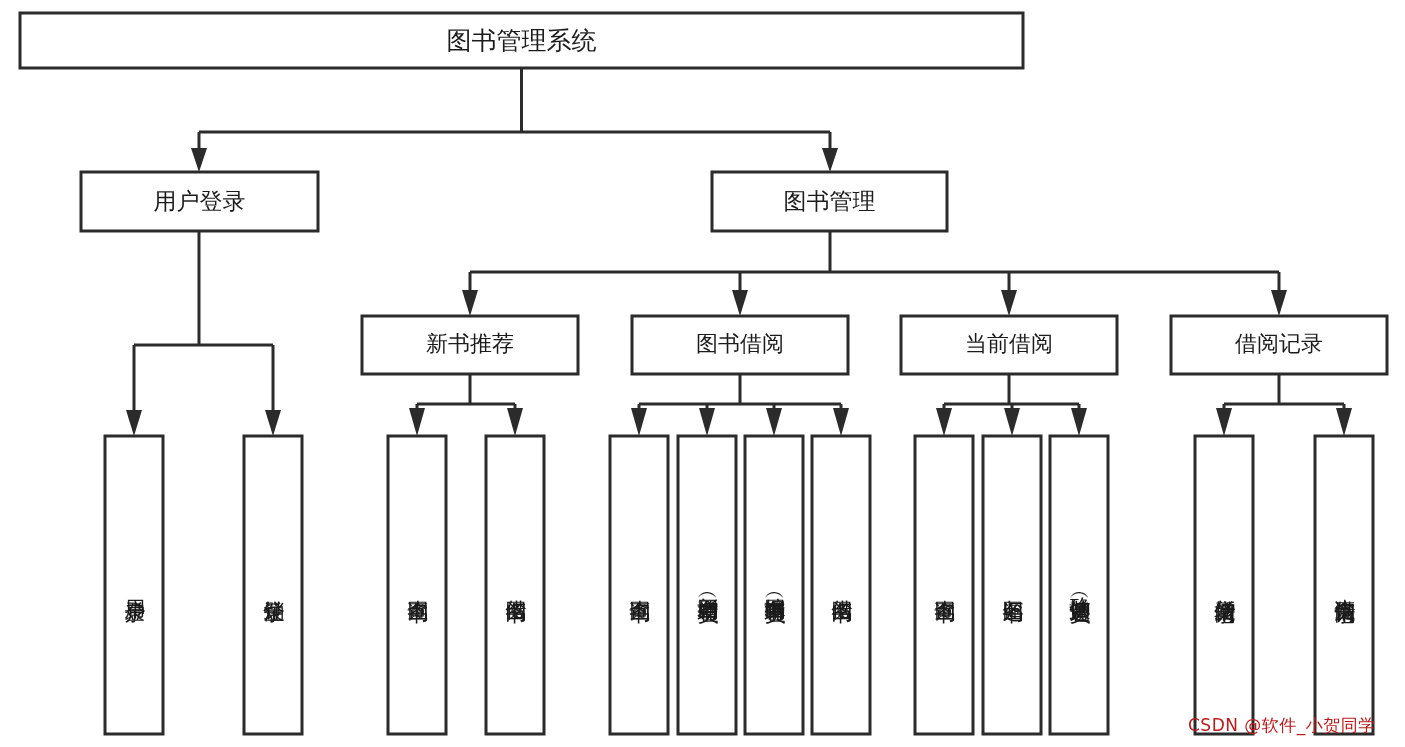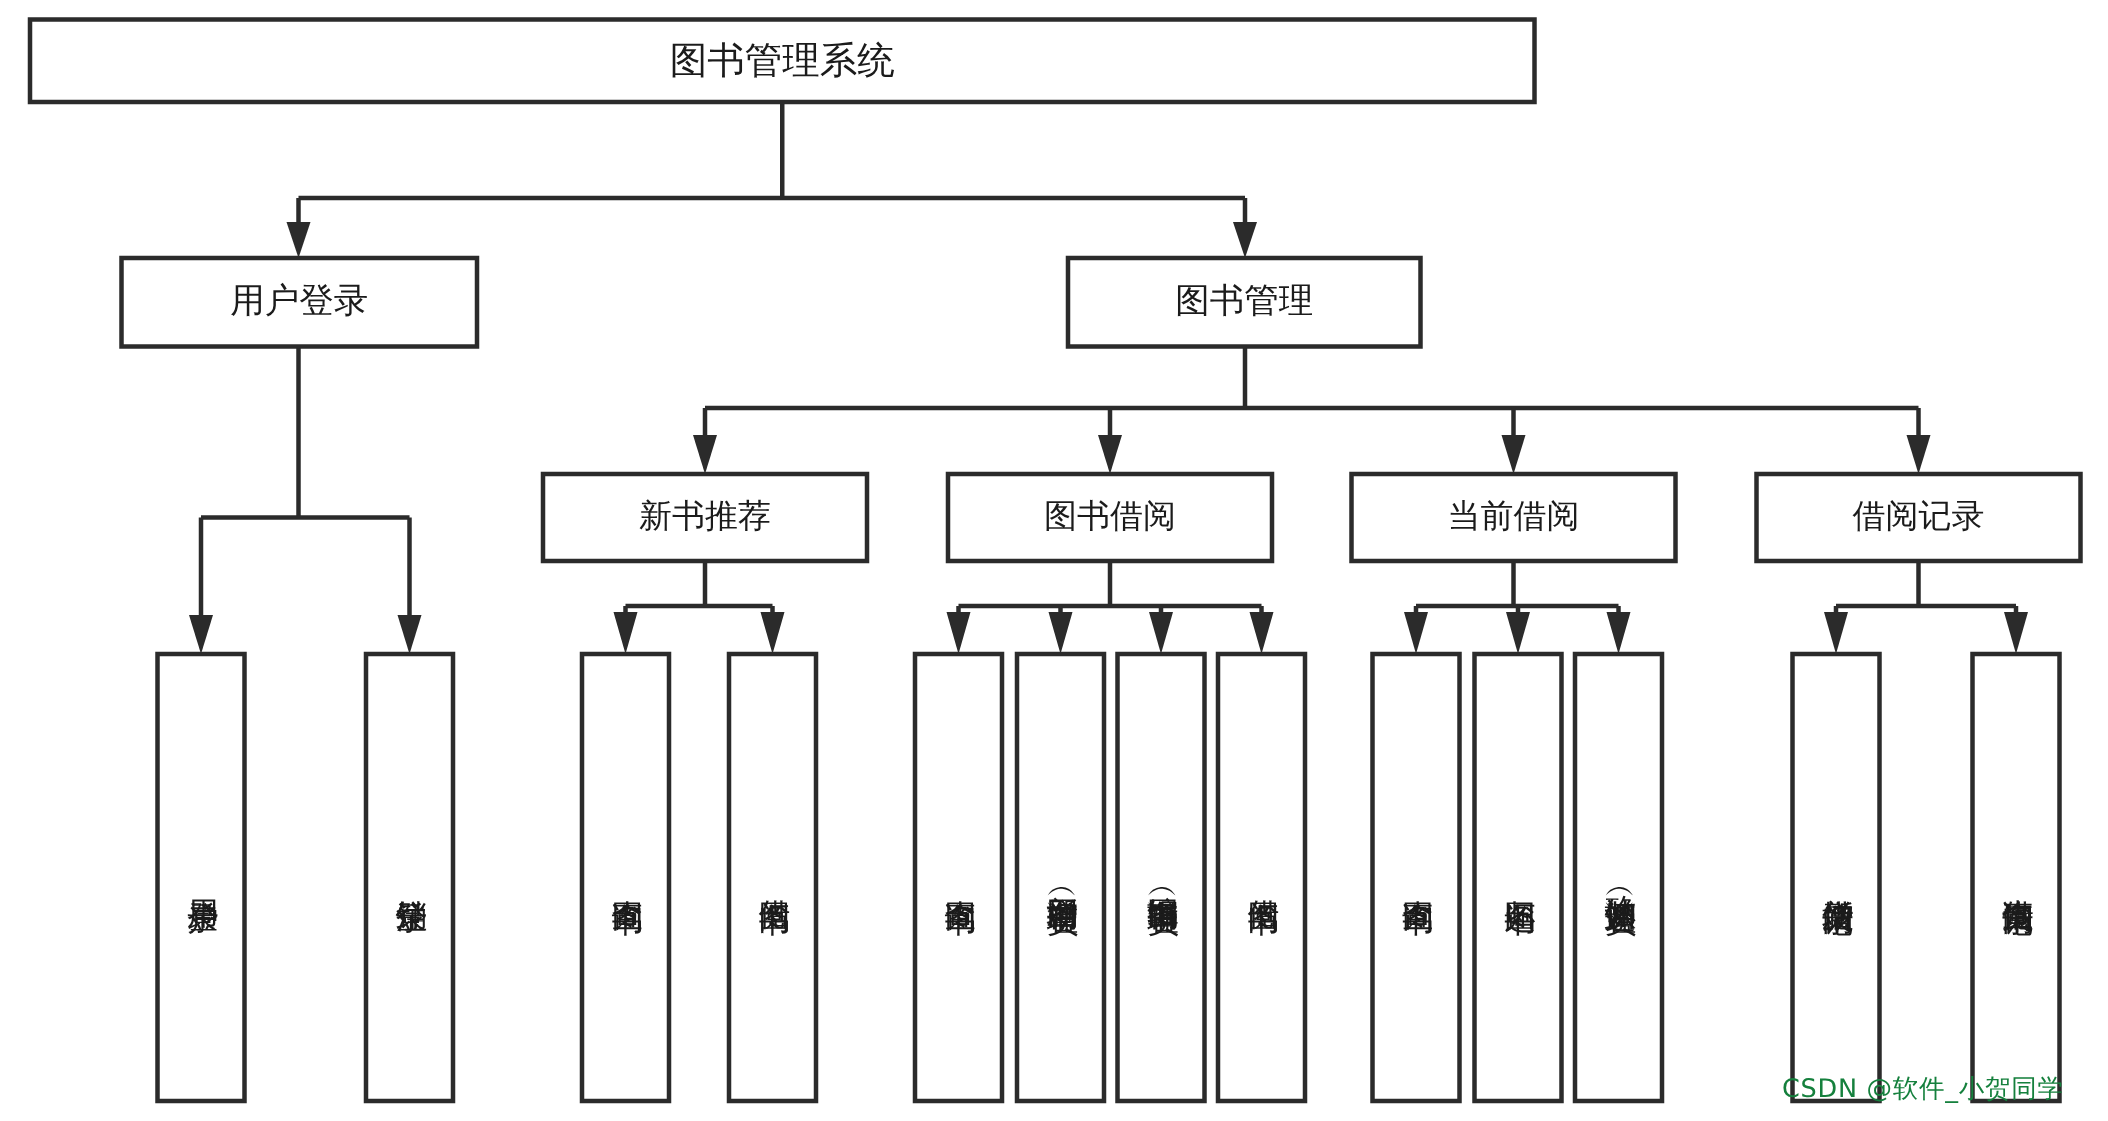--- a/index.html
+++ b/index.html
@@ -29,21 +29,21 @@
     letter-spacing:1px;
     text-anchor:middle;
   }
   .edge{stroke:#2b2b2b;stroke-width:3;fill:none;stroke-linecap:butt;}
   .arrow-head{fill:#2b2b2b;stroke:none;}
   .watermark{
     position:absolute;
     left:1188px;top:714px;
     font-family:"DejaVu Sans","Liberation Sans",sans-serif;
     font-size:17px;
-    color:#15803d;
+    color:#b91c1c;
     white-space:nowrap;
     pointer-events:none;
     letter-spacing:0.5px;
   }
 </style>
 </head>
 <body>
 
 <div id="chart-root">
 

